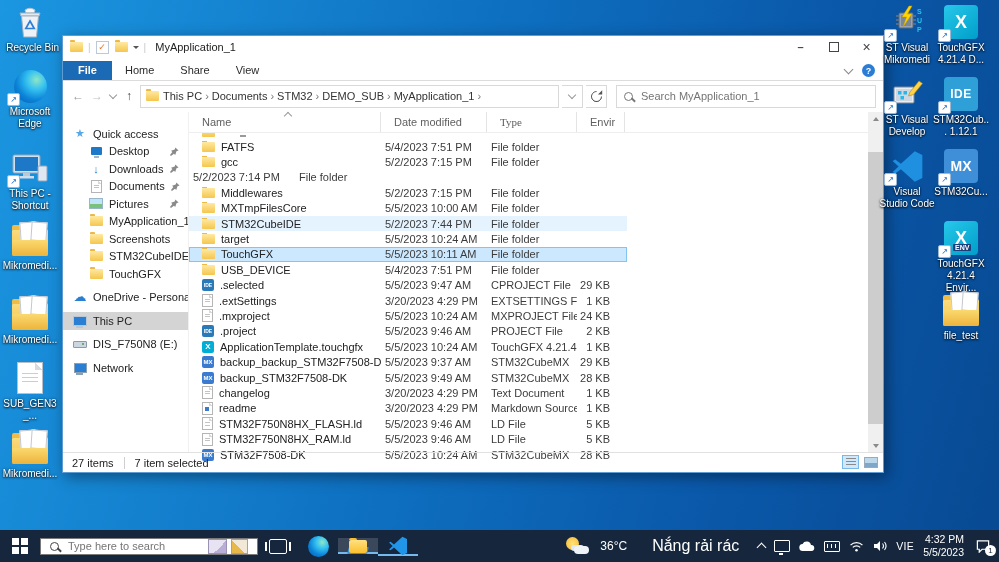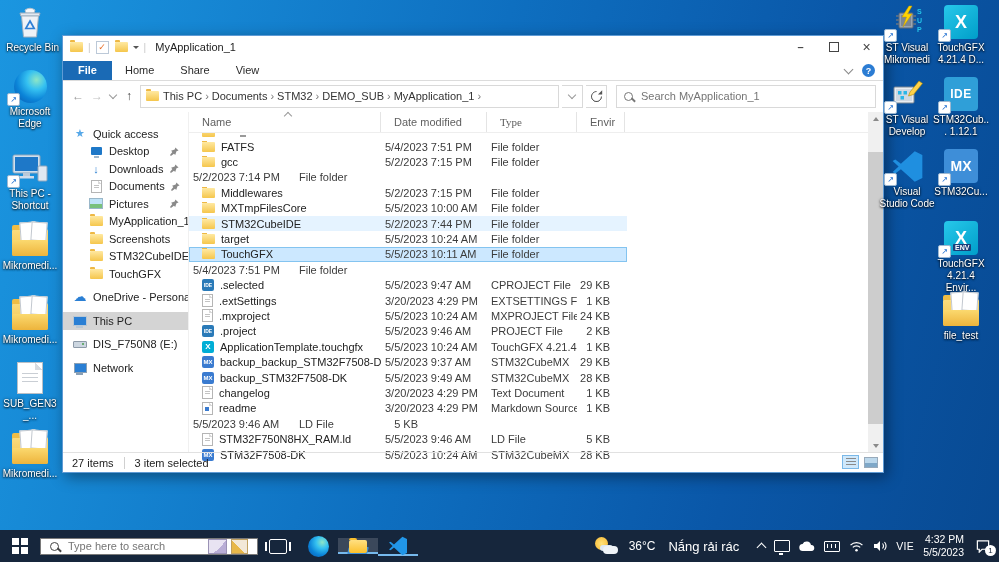--- a/index.html
+++ b/index.html
@@ -193,21 +193,21 @@
     background:linear-gradient(#ffe082,#fbc02d)}
   .fe-front::before{content:'';position:absolute;top:-2px;left:0;width:8px;height:2px;
     background:#fbc02d;border-radius:2px 2px 0 0}
   .tb-right{margin-left:auto;display:flex;align-items:center;gap:9px;padding-right:6px}
   .wx{width:24px;height:20px;position:relative;margin-right:2px}
   .wx::before{content:'';position:absolute;left:1px;top:1px;width:13px;height:13px;border-radius:50%;
     background:radial-gradient(#ffe27a,#f8b830)}
   .wx::after{content:'';position:absolute;right:0;bottom:2px;width:15px;height:8px;border-radius:6px;
     background:#eef3f8;box-shadow:-4px -2px 0 -1px #dfe9f2}
   .wx-temp{font-size:12px}
-  .wx-text{font-size:13px;margin-left:4px}
+  .wx-text{font-size:16px;margin-left:16px}
   .tray{display:flex;align-items:center;gap:9px;margin-left:10px}
   .chevup{width:6px;height:6px;border-left:1.5px solid #fff;border-top:1.5px solid #fff;
     transform:rotate(45deg);margin-top:3px}
   .castic{width:14px;height:10px;border:1.3px solid #fff;border-radius:1px;position:relative}
   .castic::after{content:'';position:absolute;left:4px;bottom:-4px;width:4px;height:2px;background:#fff}
   .kb{width:14px;height:9px;border:1.2px solid #fff;border-radius:1px;position:relative}
   .kb::after{content:'';position:absolute;left:2px;top:2px;right:2px;height:4px;
     background:repeating-linear-gradient(90deg,#fff 0 1.5px,#0000 1.5px 4px)}
   .lang{font-size:10.5px;letter-spacing:.3px}
   .clock{text-align:right;font-size:10.5px;line-height:1.25}
@@ -548,20 +548,26 @@
                 <span>
                   <i class="fi-folder"></i>
                 </span>
                 <span>TouchGFX</span>
               </div>
               <div class="c-date">5/5/2023 10:11 AM</div>
               <div class="c-type">File folder</div>
               <div class="c-size"></div>
             </div>
             <div class="frow">
+              <div class="c-name">
+                <span>
+                  <i class="fi-folder"></i>
+                </span>
+                <span>USB_DEVICE</span>
+              </div>
               <div class="c-date">5/4/2023 7:51 PM</div>
               <div class="c-type">File folder</div>
               <div class="c-size"></div>
             </div>
             <div class="frow">
               <div class="c-name">
                 <span>
                   <b class="badge b-ide">IDE</b>
                 </span>
                 <span>.selected</span>
@@ -652,20 +658,26 @@
                 <span>
                   <i class="page md"></i>
                 </span>
                 <span>readme</span>
               </div>
               <div class="c-date">3/20/2023 4:29 PM</div>
               <div class="c-type">Markdown Source...</div>
               <div class="c-size">1 KB</div>
             </div>
             <div class="frow">
+              <div class="c-name">
+                <span>
+                  <i class="page"></i>
+                </span>
+                <span>STM32F750N8HX_FLASH.ld</span>
+              </div>
               <div class="c-date">5/5/2023 9:46 AM</div>
               <div class="c-type">LD File</div>
               <div class="c-size">5 KB</div>
             </div>
             <div class="frow">
               <div class="c-name">
                 <span>
                   <i class="page"></i>
                 </span>
                 <span>STM32F750N8HX_RAM.ld</span>
@@ -694,21 +706,21 @@
           <span class="sarrow down">
               <i class="tri-down"></i>
             </span>
         </div>
       </div>
     </div>
 
     <div class="statusbar">
       <span>27 items</span>
       <span class="ssep"></span>
-      <span>3 item selected</span>
+      <span>7 item selected</span>
       <span class="viewbtns">
         <span class="vbtn active">
             <i class="vdetails"></i>
           </span>
         <span class="vbtn">
             <i class="vthumb"></i>
           </span>
       </span>
     </div>
   </div>

